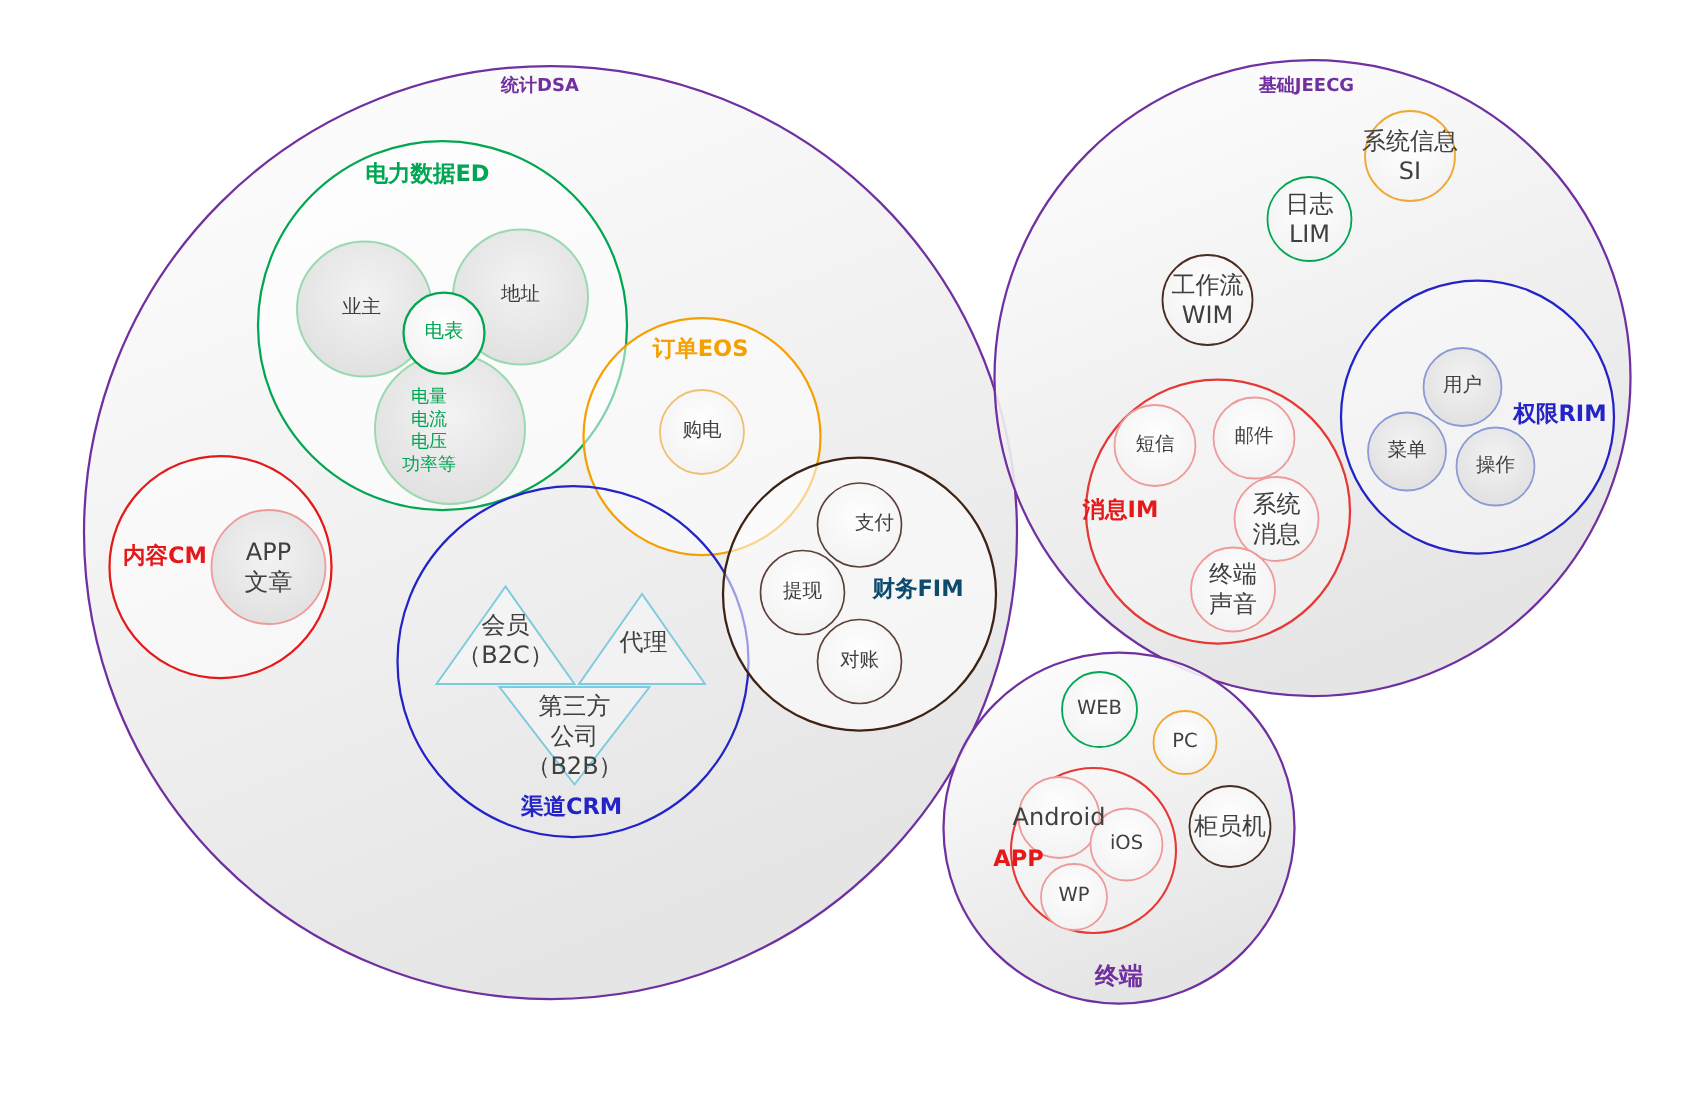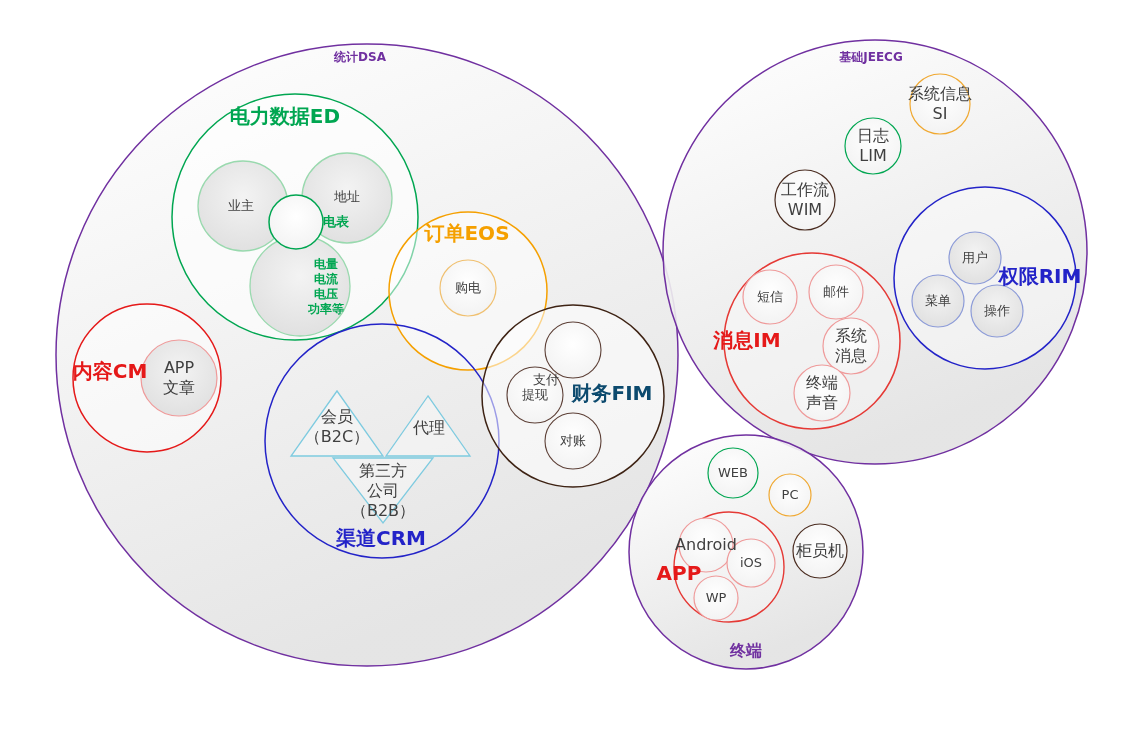--- a/index.html
+++ b/index.html
@@ -17,28 +17,28 @@
     transform: translate(-50%, -50%);
     white-space: pre-line;
     text-align: center;
     color: #404040;
     font-size: 13px;
     line-height: 1.25;
     pointer-events: none;
   }
   .lbl.small { font-size: 16px; }
   .lbl.title { font-size: 12px; font-weight: bold; }
-  .lbl.group { font-size: 20px; font-weight: bold; }
+  .lbl.group { font-size: 15px; font-weight: bold; }
   .purple { color: #7030A0; }
   .green  { color: #00A651; }
   .orange { color: #F5A000; }
   .red    { color: #E51919; }
   .blue   { color: #2323C8; }
   .dark   { color: #0c4a6e; }
-  .greenb { color: #00A651; font-weight: bold; font-size: 12px; margin-left: 40px; }
+  .greenb { color: #00A651; font-weight: normal; font-size: 12px; }
 </style>
 </head>
 <body>
 
 <div id="stage">
 
   <svg id="shapes" width="1133" height="741" viewBox="0 0 1133 741">
     <defs>
       <linearGradient id="bigfill" x1="0" y1="0" x2="0.4" y2="1">
         <stop offset="0" stop-color="#ffffff" stop-opacity="0.9"></stop>
@@ -119,21 +119,21 @@
   <div class="lbl small" style="left:179px; top:378px;">APP
 文章</div>
   <div class="lbl group blue" style="left:381px; top:538px;">渠道CRM</div>
   <div class="lbl small" style="left:337px; top:427px;">会员
 （B2C）</div>
   <div class="lbl small" style="left:429px; top:428px;">代理</div>
   <div class="lbl small" style="left:383px; top:491px;">第三方
 公司
 （B2B）</div>
   <div class="lbl group dark" style="left:612px; top:393px;">财务FIM</div>
-  <div class="lbl" style="left:546px; top:350px;margin-top:30px;">支付</div>
+  <div class="lbl" style="left:583px; top:350px;">支付</div>
   <div class="lbl" style="left:535px; top:395px;">提现</div>
   <div class="lbl" style="left:573px; top:441px;">对账</div>
 
   <div class="lbl title purple" style="left:871px; top:57px;">基础JEECG</div>
   <div class="lbl small" style="left:940px; top:104px;">系统信息
 SI</div>
   <div class="lbl small" style="left:873px; top:146px;">日志
 LIM</div>
   <div class="lbl small" style="left:805px; top:200px;">工作流
 WIM</div>

